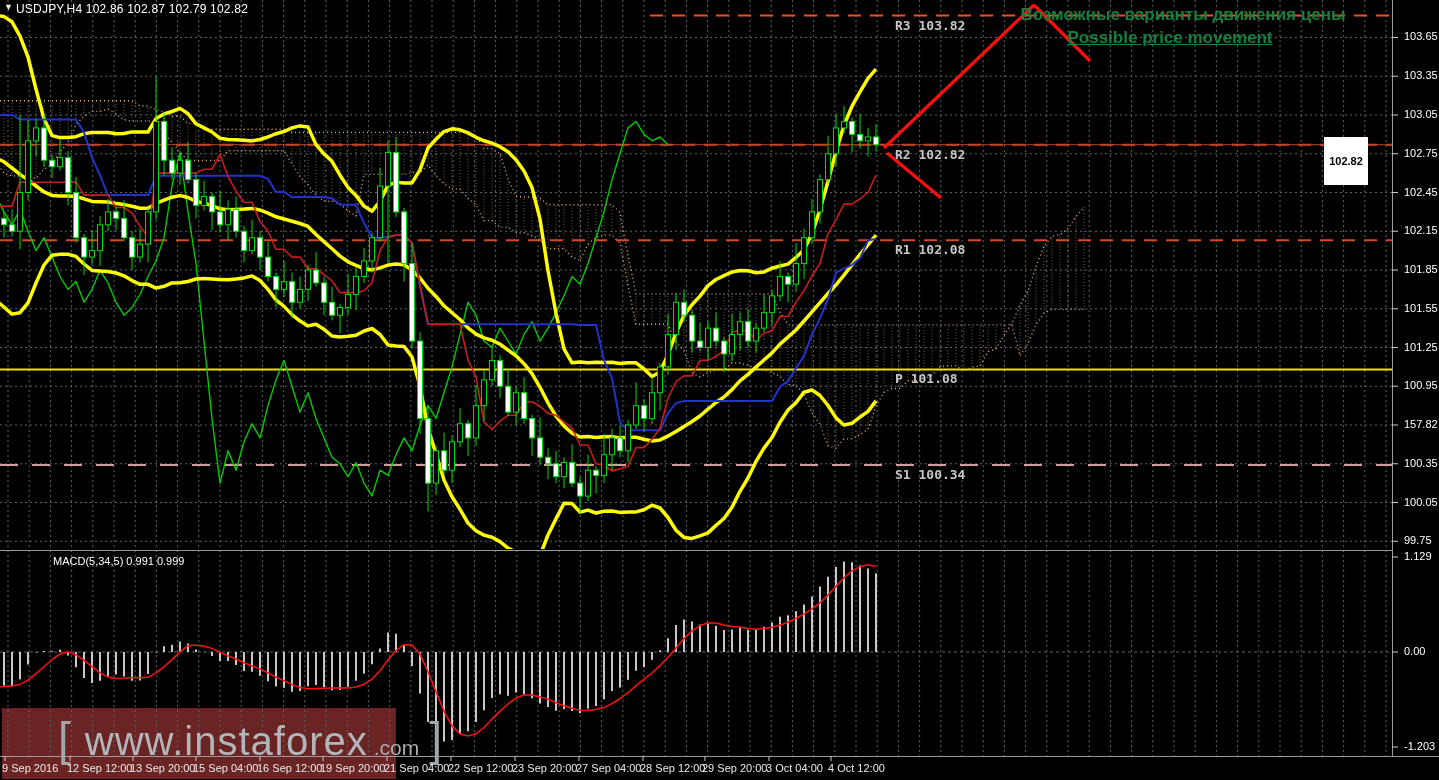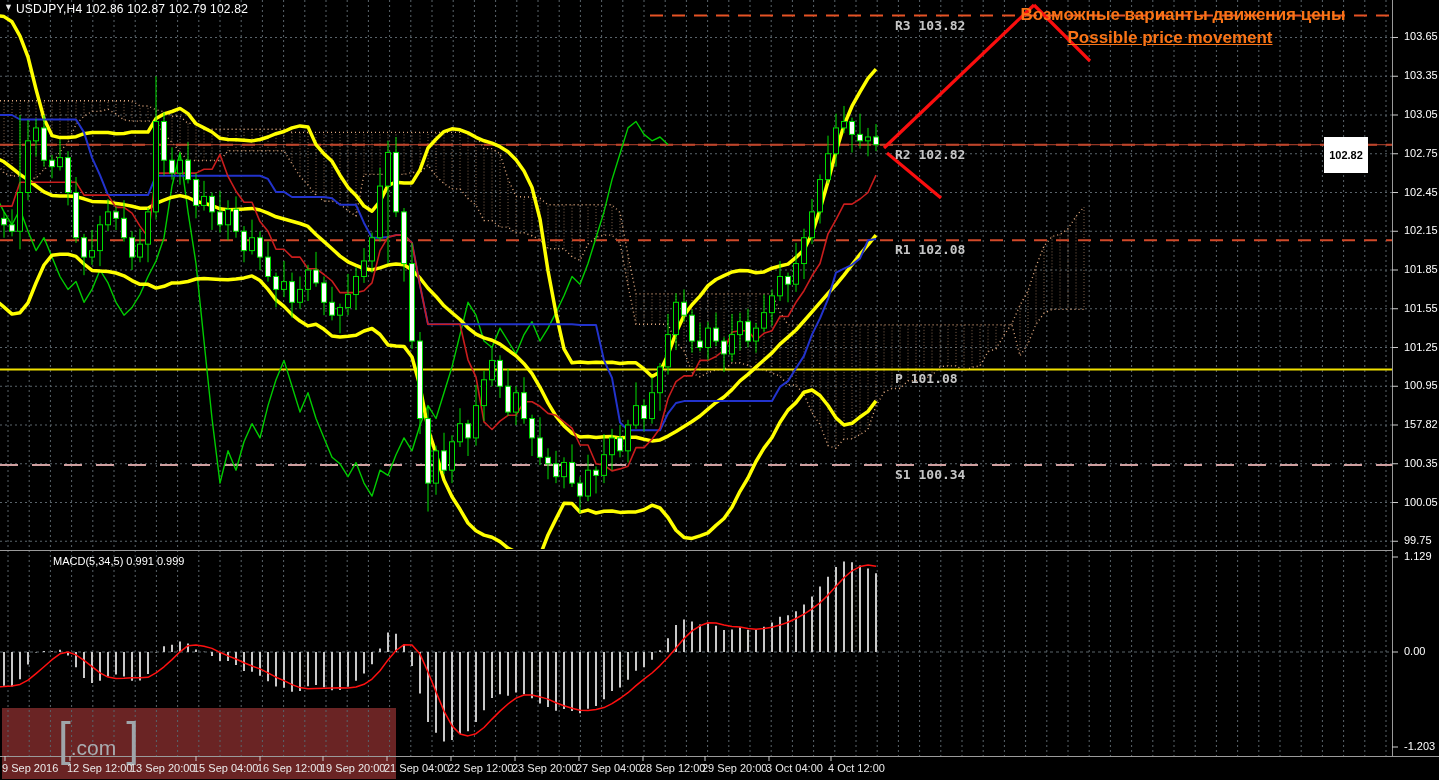--- a/index.html
+++ b/index.html
@@ -6,23 +6,23 @@
   #app{position:relative;width:1439px;height:780px;background:#000;overflow:hidden;
        font-family:"Liberation Sans",sans-serif;}
   svg{position:absolute;left:0;top:0;}
   .txt{position:absolute;white-space:nowrap;}
   .title{left:16px;top:2px;font-size:12px;color:#fff;letter-spacing:.2px;}
   .dd{left:4px;top:2px;font-size:9px;color:#e8e8e8;}
   .plabel,.mlabel{left:1404px;font-size:11px;color:#fff;}
   .tlabel{top:762px;font-size:11px;color:#eaeaea;}
   .pivlabel{font-family:"DejaVu Sans Mono",monospace;font-weight:bold;font-size:13px;color:#c6c6c6;}
   .macdlab{left:8px;top:555px;font-size:11px;color:#fff;margin-left:45px;}
-  .anno{font-weight:bold;font-size:17px;color:#f97316;transform:translateX(-50%);}
+  .anno{font-weight:bold;font-size:17px;color:#15803d;transform:translateX(-50%);}
   .curtag{left:1324px;width:44px;background:#fff;color:#000;font-size:11px;text-align:center;
-          padding:12px 0;font-weight:bold;}
+          padding:18px 0;font-weight:bold;}
   .wm{left:58px;top:712px;width:330px;height:62px;display:flex;align-items:baseline;
       color:#b2b6ba;}
   .wm .br{font-size:46px;font-weight:300;color:#9fa5aa;}
   .wm .main{font-size:40px;letter-spacing:1px;margin:0 6px 0 14px;}
   .wm .com{font-size:21px;color:#a9adb1;}
   .wm .br2{font-size:46px;font-weight:300;color:#9fa5aa;margin-left:10px;}
 </style>
 </head>
 <body>
 
@@ -649,20 +649,21 @@
 
   <div class="txt macdlab">MACD(5,34,5) 0.991 0.999</div>
 
   <div class="txt anno" id="anno1" style="left: 1183px; top: 5px;">Возможные варианты движения цены</div>
   <div class="txt anno" id="anno2" style="left: 1170px; top: 28px; text-decoration: underline;">Possible price movement</div>
 
   <div class="txt curtag" id="curtag" style="top: 136.709px;">102.82</div>
 
   <div class="txt wm">
     <span class="br">[</span>
+    <span class="main">www.instaforex</span>
     <span class="com">.com</span>
     <span class="br2">]</span>
   </div>
 
   <div id="labels">
       <div class="txt plabel" style="top:30.49799999999891px">103.65</div>
       <div class="txt plabel" style="top:69.24900000000036px">103.35</div>
       <div class="txt plabel" style="top:108px">103.05</div>
       <div class="txt plabel" style="top:146.75099999999964px">102.75</div>
       <div class="txt plabel" style="top:185.50199999999927px">102.45</div>

